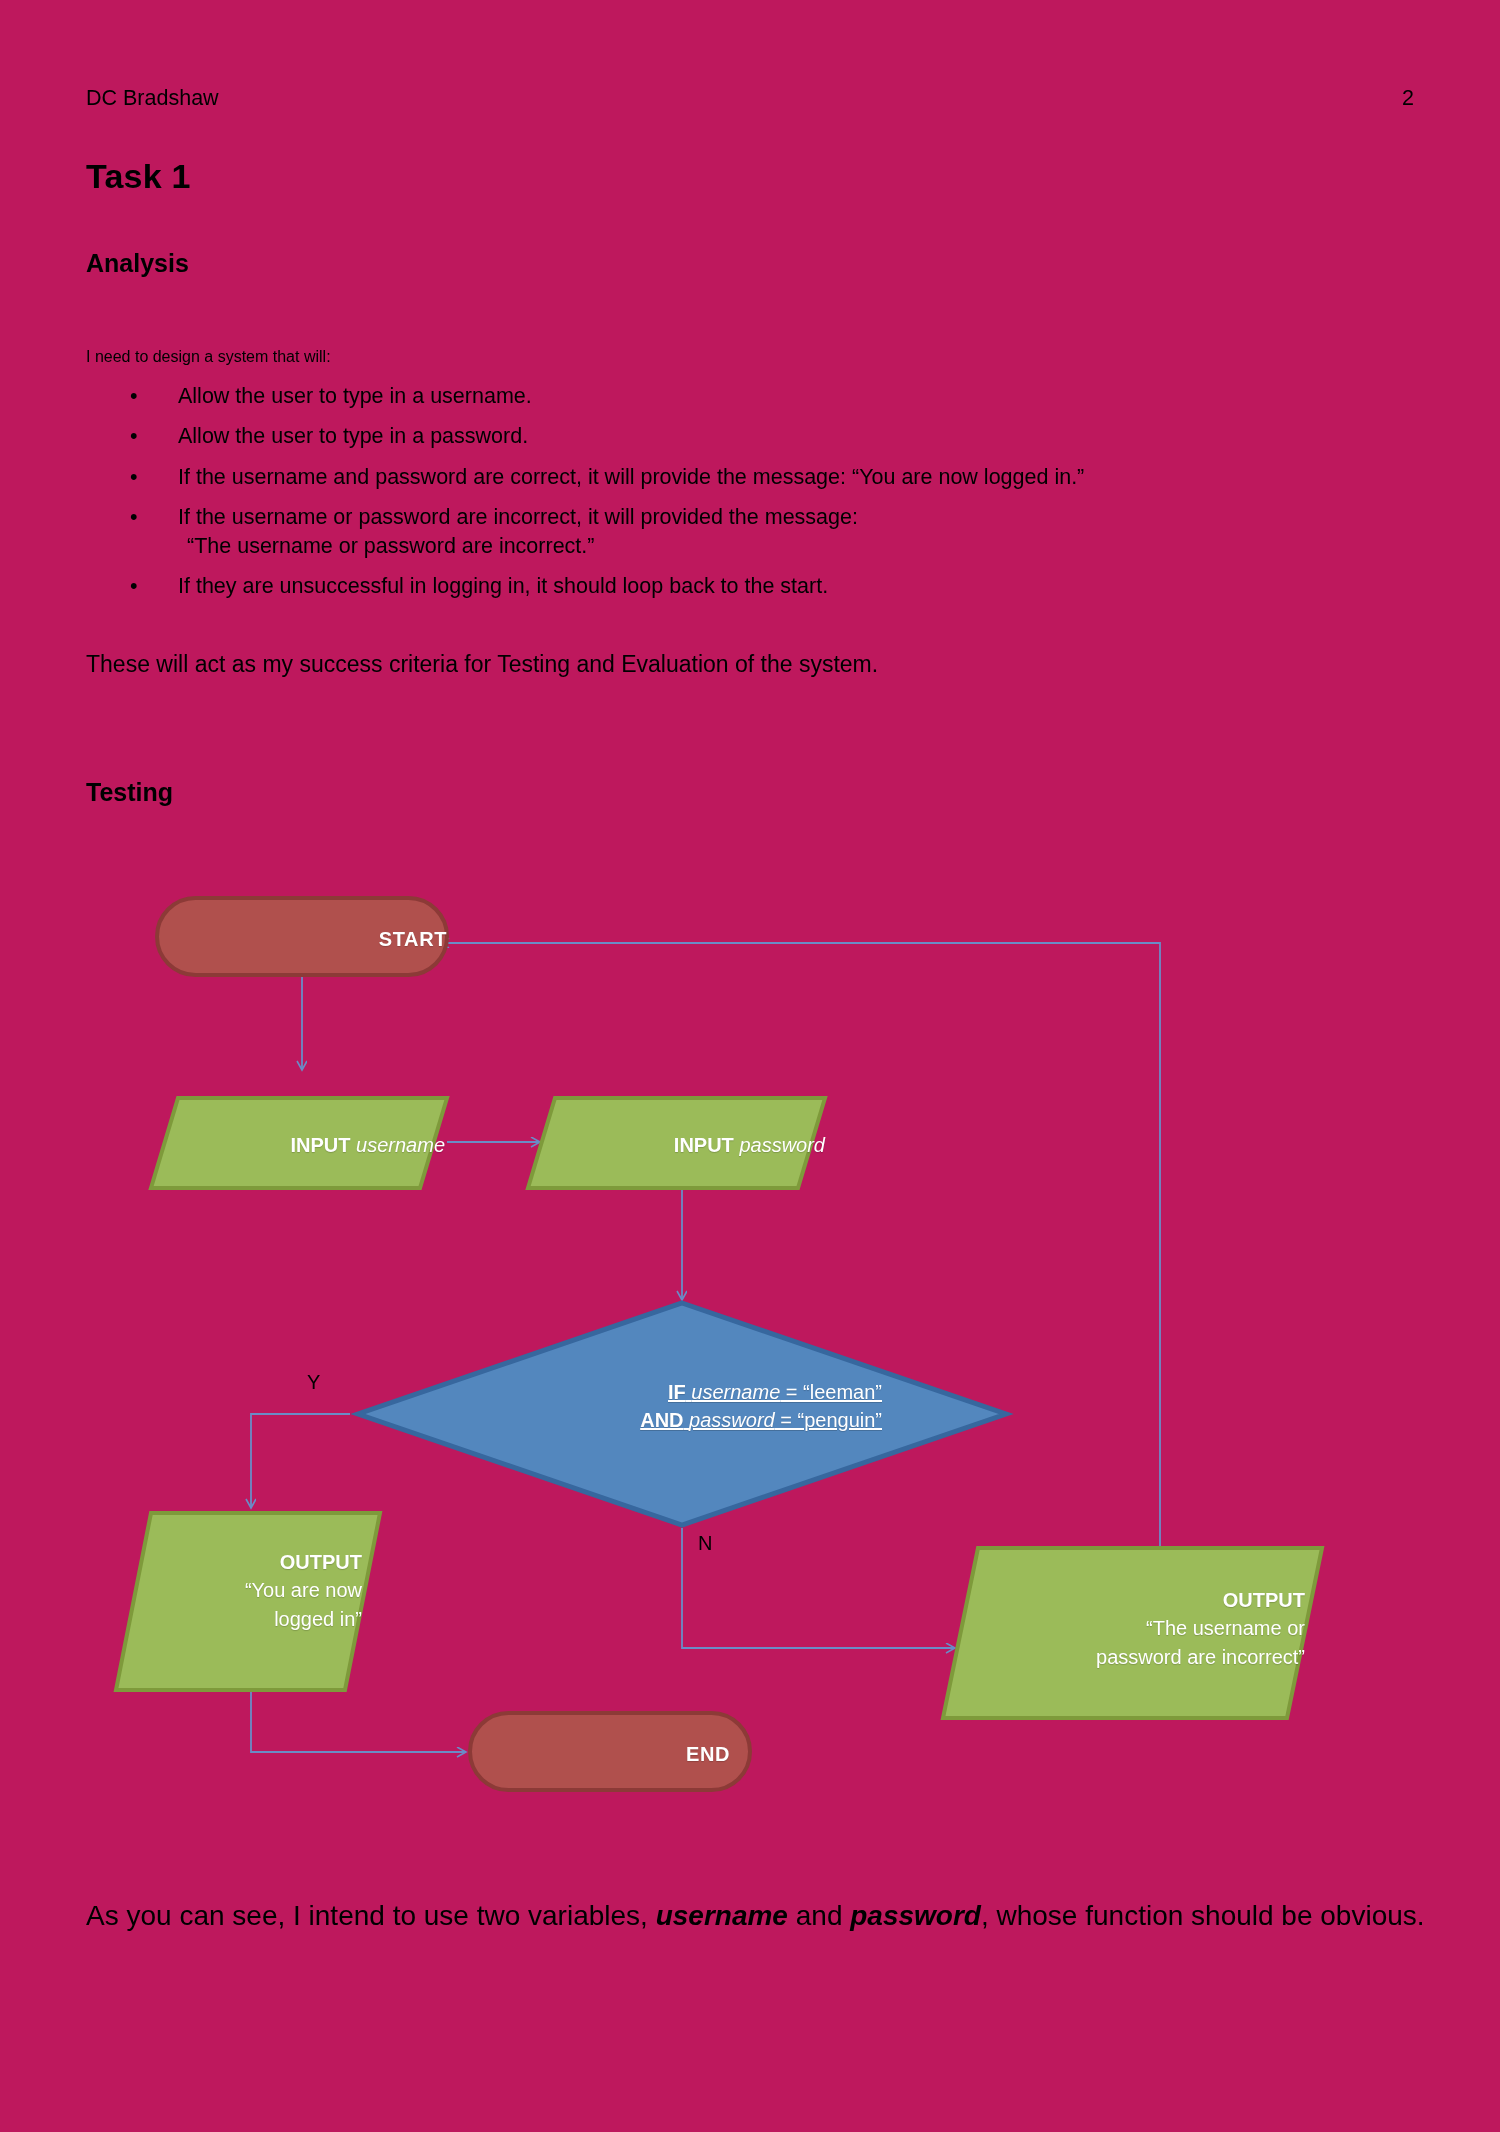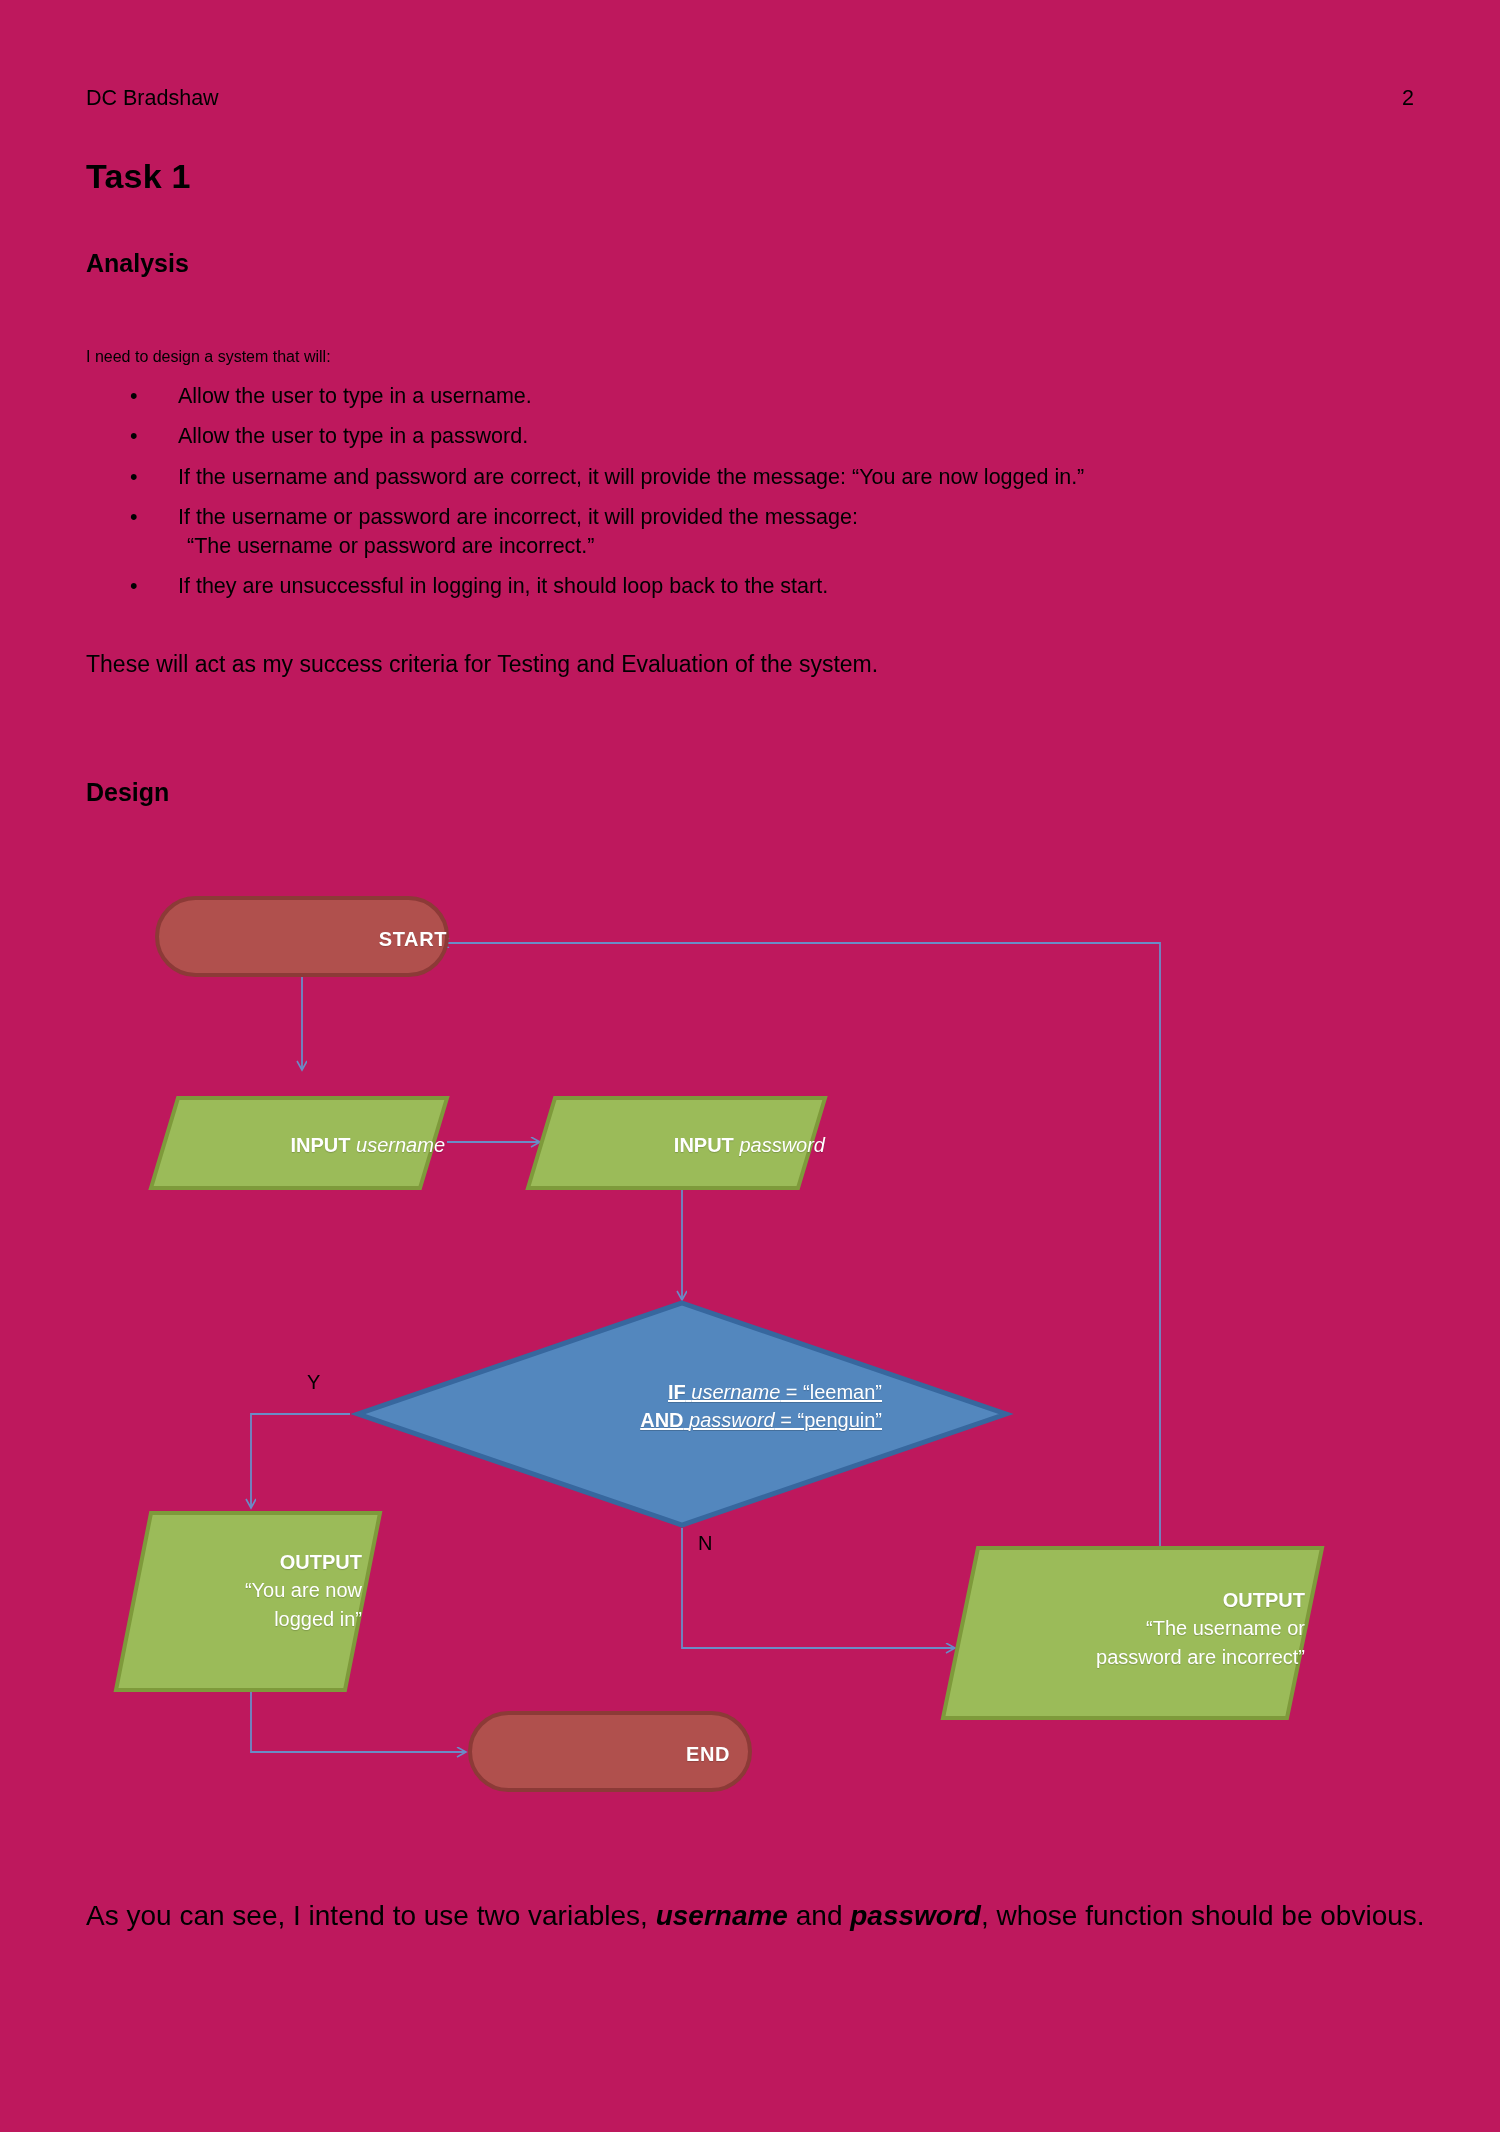--- a/index.html
+++ b/index.html
@@ -168,21 +168,21 @@
       <span class="l2">“The username or password are incorrect.”</span>
     </li>
     <li>
       <span class="dot">•</span>
       <span>If they are unsuccessful in logging in, it should loop back to the start.</span>
     </li>
   </ul>
 
   <div class="closing-line">These will act as my success criteria for Testing and Evaluation of the system.</div>
 
-  <div class="h2-design">Design</div>
+  <div class="h2-design">Testing</div>
 
   <div class="flowchart">
     <svg class="fc-svg" width="1500" height="2132" viewBox="0 0 1500 2132" xmlns="http://www.w3.org/2000/svg">
       <defs>
         <marker id="arrowOpen" markerWidth="12" markerHeight="12" refX="10" refY="5" orient="auto" markerUnits="userSpaceOnUse">
           <path d="M1,0 L10,5 L1,10" fill="none" stroke="#6A8CC7" stroke-width="1.6"></path>
         </marker>
       </defs>
 
       <g stroke="#6A8CC7" stroke-width="1.8" fill="none">

